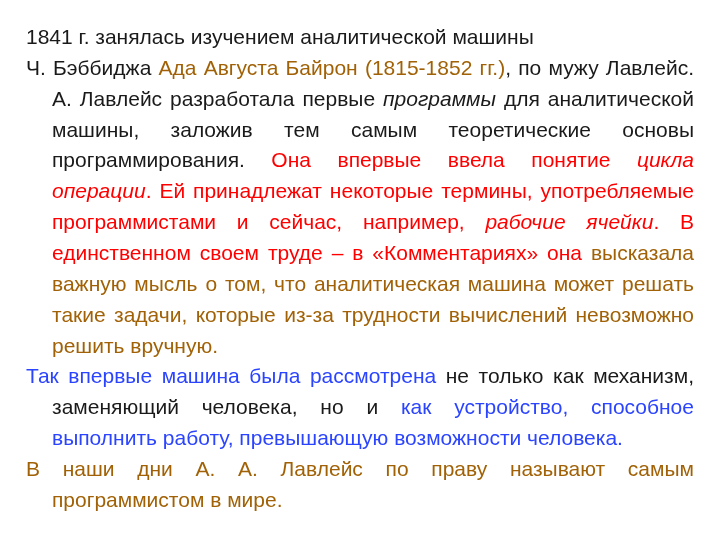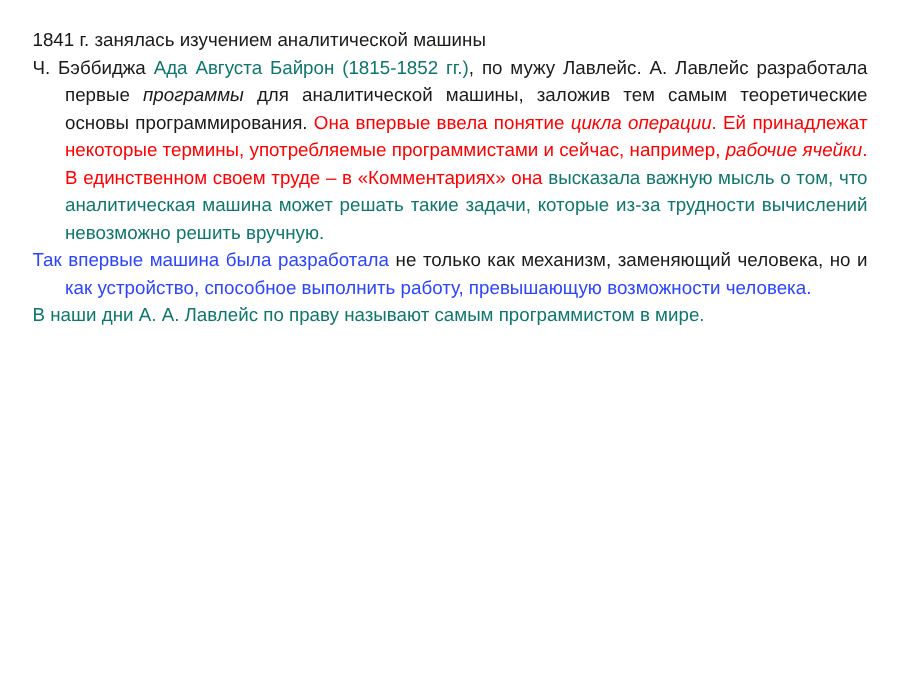--- a/index.html
+++ b/index.html
@@ -15,37 +15,37 @@
   }
   .slide {
     box-sizing: border-box;
     width: 720px;
     height: 540px;
     padding: 22px 26px 0 26px;
     background: #ffffff;
   }
   .para {
     margin: 0 0 0 0;
-    font-size: 15px;
+    font-size: 21px;
     line-height: 1.47;
     color: #1a1a1a;
     text-align: justify;
     text-justify: inter-word;
   }
   .para.p1 { text-indent: 0; }
   .para.hang {
     padding-left: 26px;
     text-indent: -26px;
   }
   .para.last {
     padding-left: 26px;
     text-indent: -26px;
   }
   
-  .magenta { color: #0f766e; }
+  .magenta { color: #a16207; }
   .blue    { color: #2b44ff; }
   .red     { color: #ff0000; }
   .black   { color: #1a1a1a; }
   .ital    { font-style: italic; }
   
   .para span { }
 </style>
 </head>
 <body>
 
@@ -53,20 +53,20 @@
 
   <p class="para p1">
     <span class="black">1841 г.  занялась изучением аналитической   машины</span>
   </p>
 
   <p class="para hang">
     <span class="black">Ч. Бэббиджа </span><span class="magenta">Ада Августа Байрон (1815-1852 гг.)</span><span class="black">, по мужу Лавлейс</span><span class="black">. А. Лавлейс разработала первые </span><span class="black ital">программы</span><span class="black"> для аналитической машины, заложив тем самым теоретические основы программирования. </span><span class="red">Она впервые ввела понятие </span><span class="red ital">цикла операции</span><span class="red">. Ей принадлежат некоторые термины, употребляемые программистами и сейчас, например, </span><span class="red ital">рабочие ячейки</span><span class="red">. В единственном своем труде – в «Комментариях» она </span><span class="magenta">высказала важную мысль о том, что аналитическая машина может решать такие задачи, которые из-за трудности вычислений невозможно решить вручную.</span>
   </p>
 
   <p class="para hang">
-    <span class="blue">Так впервые машина была разработала</span><span class="black"> не только как механизм, заменяющий человека, но и </span><span class="blue">как устройство, способное выполнить работу, превышающую возможности человека.</span>
+    <span class="blue">Так впервые машина была рассмотрена</span><span class="black"> не только как механизм, заменяющий человека, но и </span><span class="blue">как устройство, способное выполнить работу, превышающую возможности человека.</span>
   </p>
 
   <p class="para last">
     <span class="magenta">В наши дни А. А. Лавлейс по праву называют самым программистом в мире.</span>
   </p>
 
 </div>
 
 </body></html>

